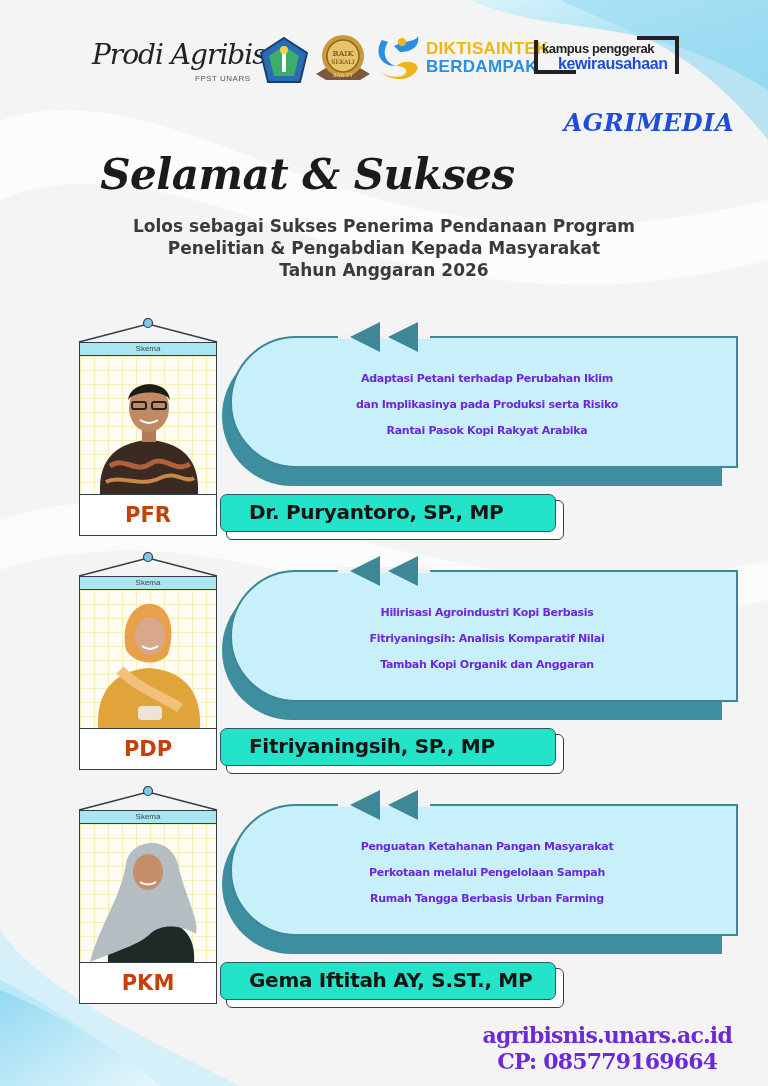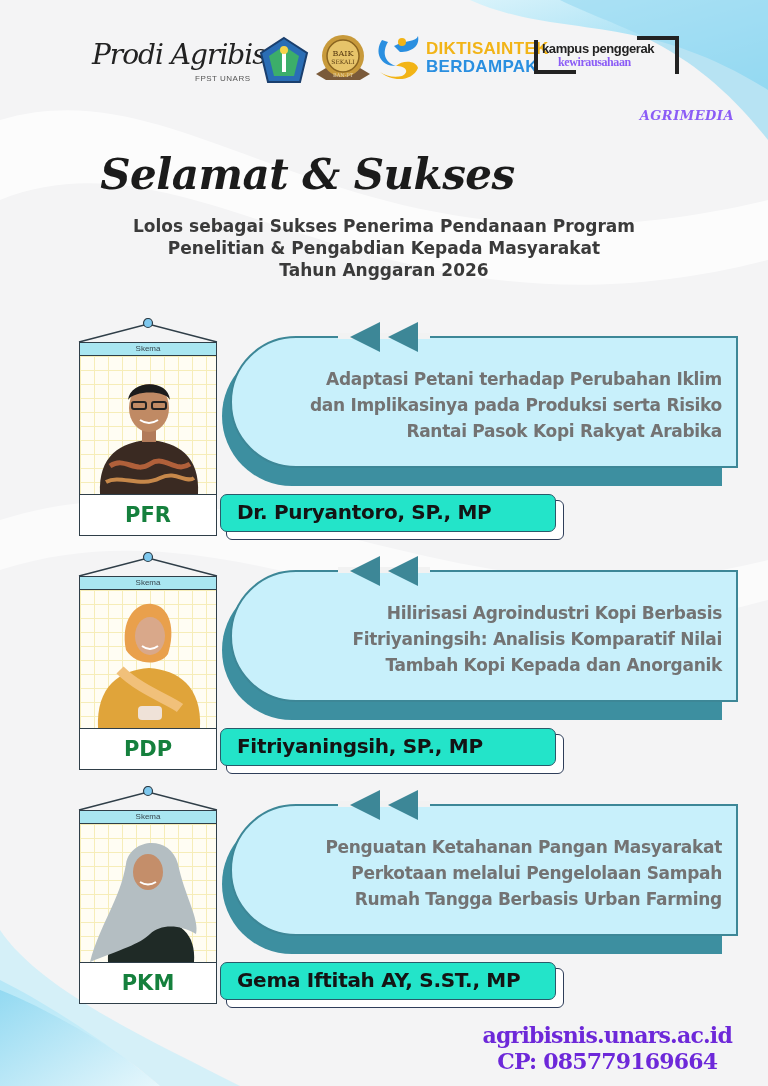--- a/index.html
+++ b/index.html
@@ -28,26 +28,26 @@
   .emblem svg { display: block; }
   .dikti { position: absolute; left: 336px; top: 10px; line-height: 18px; font-weight: bold; font-size: 17px; }
   .dikti .l1 { color: #f2b417; letter-spacing: 0.3px; }
   .dikti .l2 { color: #2a8fe0; letter-spacing: 0.3px; }
   .kampus { position: absolute; left: 444px; top: 6px; width: 145px; height: 42px; }
   .kampus .frame-l { position: absolute; left: 0; top: 4px; width: 4px; height: 34px; background: #222; }
   .kampus .frame-lb { position: absolute; left: 0; top: 34px; width: 42px; height: 4px; background: #222; }
   .kampus .frame-r { position: absolute; right: 0; top: 0; width: 4px; height: 38px; background: #222; }
   .kampus .frame-rt { position: absolute; right: 0; top: 0; width: 42px; height: 4px; background: #222; }
   .kampus .t1 { position: absolute; left: 8px; top: 5px; font-size: 13px; font-weight: bold; color: #222; letter-spacing: -0.4px; white-space: nowrap; }
-  .kampus .t2 { position: absolute; left: 24px; top: 19px; font-size: 12px; font-weight: bold; color: #8b5cf6; letter-spacing: -0.4px; white-space: nowrap; font-family: Liberation Serif, serif; }
+  .kampus .t2 { position: absolute; left: 24px; top: 19px; font-size: 16px; font-weight: bold; color: #1d4ed8; letter-spacing: -0.4px; white-space: nowrap; }
 
   .agrimedia {
     position: absolute; right: 34px; top: 108px;
     font-family: "DejaVu Serif", serif; font-weight: bold; font-style: italic;
-    font-size: 13px; color: #8b5cf6; letter-spacing: 0.5px;
+    font-size: 24px; color: #1d4ed8; letter-spacing: 0.5px;
   }
 
   .title {
     position: absolute; left: 0; width: 615px; top: 150px; text-align: center;
     font-family: "DejaVu Serif", serif; font-style: italic; font-weight: bold;
     font-size: 42px; color: #1b1b1b; letter-spacing: -0.5px;
   }
   .subtitle {
     position: absolute; left: 0; width: 768px; top: 215px; text-align: center;
     font-family: "DejaVu Sans", sans-serif; font-weight: bold; font-size: 17px;
@@ -71,49 +71,49 @@
       linear-gradient(90deg, #f6edb8 1px, transparent 1px);
     background-size: 14px 14px;
     border-left: 1px solid #2f3e48; border-right: 1px solid #2f3e48;
     overflow: hidden;
   }
   .badge .photo svg { position: absolute; left: 0; top: 0; }
   .badge .code {
     position: absolute; left: 1px; top: 176px; width: 138px; height: 42px;
     background: #fff; border: 1.5px solid #2f3e48;
     font-family: "DejaVu Sans", sans-serif; font-weight: bold; font-size: 21px;
-    text-align: center; line-height: 40px; color: #15803d;
+    text-align: center; line-height: 40px; color: #c2410c;
   }
 
   .bubble-wrap { position: absolute; left: 222px; top: 18px; width: 520px; height: 150px; }
   .bubble-shadow {
     position: absolute; left: 0; top: 10px; width: 500px; height: 140px;
     background: #3d8fa0; border-radius: 70px 0 0 70px;
   }
   .bubble {
     position: absolute; left: 8px; top: 0; width: 508px; height: 132px;
     background: #c8f0fb; border: 2.5px solid #3d8797; border-radius: 66px 0 0 66px;
   }
   .bubble-gap { position: absolute; left: 116px; top: -3px; width: 92px; height: 6px; background: #f2f2f2; }
   .arrows { position: absolute; left: 128px; top: -14px; width: 80px; height: 30px; }
   .bubble-text {
-    position: absolute; left: 30px; top: 30px; width: 470px; text-align: right;
-    font-family: "DejaVu Sans", sans-serif; font-weight: bold; font-size: 17px;
-    line-height: 26px; color: #737373; letter-spacing: -0.3px;
+    position: absolute; left: 30px; top: 30px; width: 470px; text-align: center;
+    font-family: "DejaVu Sans", sans-serif; font-weight: bold; font-size: 11px;
+    line-height: 26px; color: #6d28d9; letter-spacing: -0.3px;
   }
   .name-wrap { position: absolute; left: 220px; top: 176px; width: 344px; height: 46px; }
   .name-back {
     position: absolute; left: 6px; top: 6px; width: 338px; height: 40px;
     background: #fff; border: 1.5px solid #2f3e5a; border-radius: 6px;
   }
   .name-tag {
     position: absolute; left: 0; top: 0; width: 336px; height: 38px;
     background: #23e4c9; border: 1.5px solid #2a5a6a; border-radius: 7px;
     font-family: "DejaVu Sans", sans-serif; font-weight: bold; font-size: 20px;
-    line-height: 35px; color: #141414; padding-left: 16px; letter-spacing: -0.3px;
+    line-height: 35px; color: #141414; padding-left: 28px; letter-spacing: -0.3px;
   }
 
   .footer {
     position: absolute; right: 36px; top: 1022px; text-align: center;
     font-family: "DejaVu Serif", serif; font-weight: bold; font-size: 22px;
     line-height: 26px; color: #6d28d9; letter-spacing: -0.8px;
   }
 </style>
 </head>
 <body>
@@ -260,21 +260,21 @@
     <div class="bubble-shadow"></div>
     <div class="bubble"></div>
     <div class="bubble-gap"></div>
     <svg class="arrows" viewBox="0 0 80 30">
       <polygon points="0,15 30,0 30,30" fill="#3d8797"></polygon>
       <polygon points="38,15 68,0 68,30" fill="#3d8797"></polygon>
     </svg>
     <div class="bubble-text">
       <div>Hilirisasi Agroindustri Kopi Berbasis</div>
       <div>Fitriyaningsih: Analisis Komparatif Nilai</div>
-      <div>Tambah Kopi Kepada dan Anorganik</div>
+      <div>Tambah Kopi Organik dan Anggaran</div>
     </div>
   </div>
   <div class="name-wrap">
     <div class="name-back"></div>
     <div class="name-tag">Fitriyaningsih, SP., MP</div>
   </div>
 </div>
 
 <div class="entry" style="top:786px;">
   <div class="badge">

